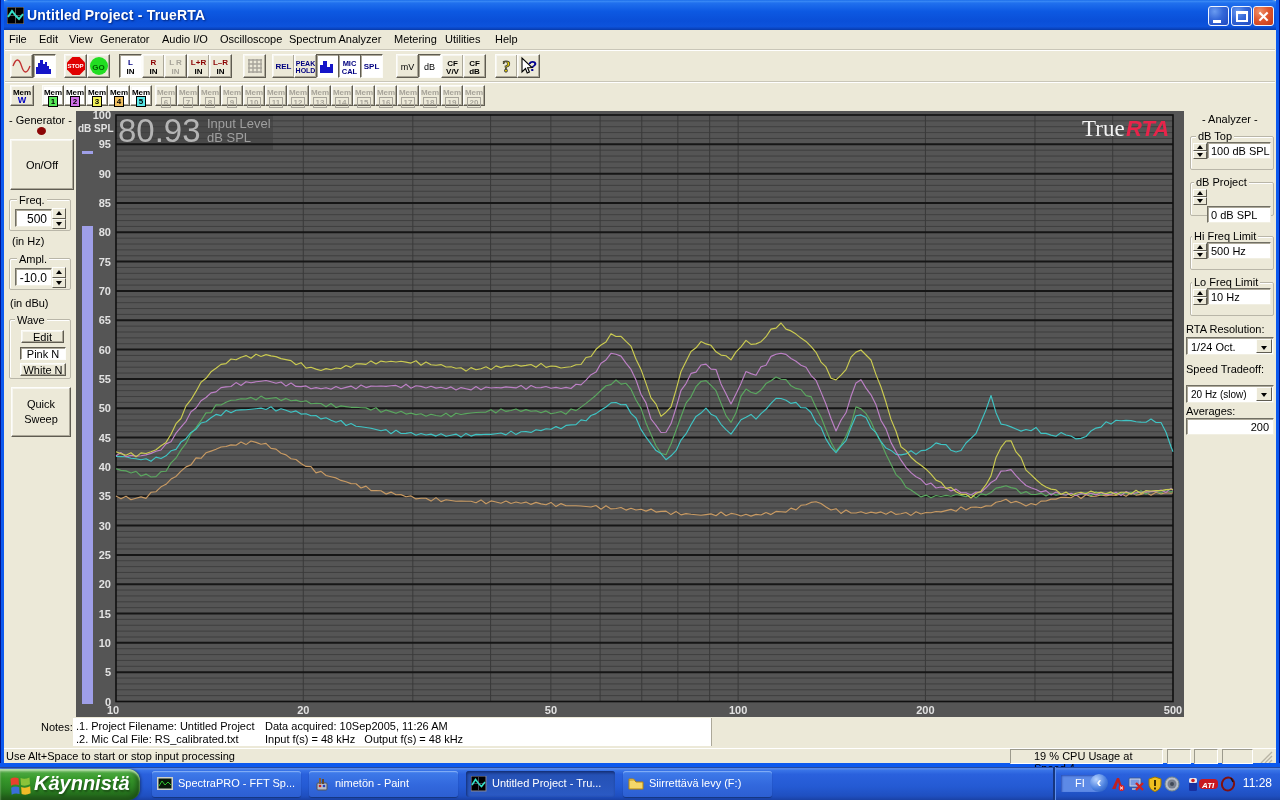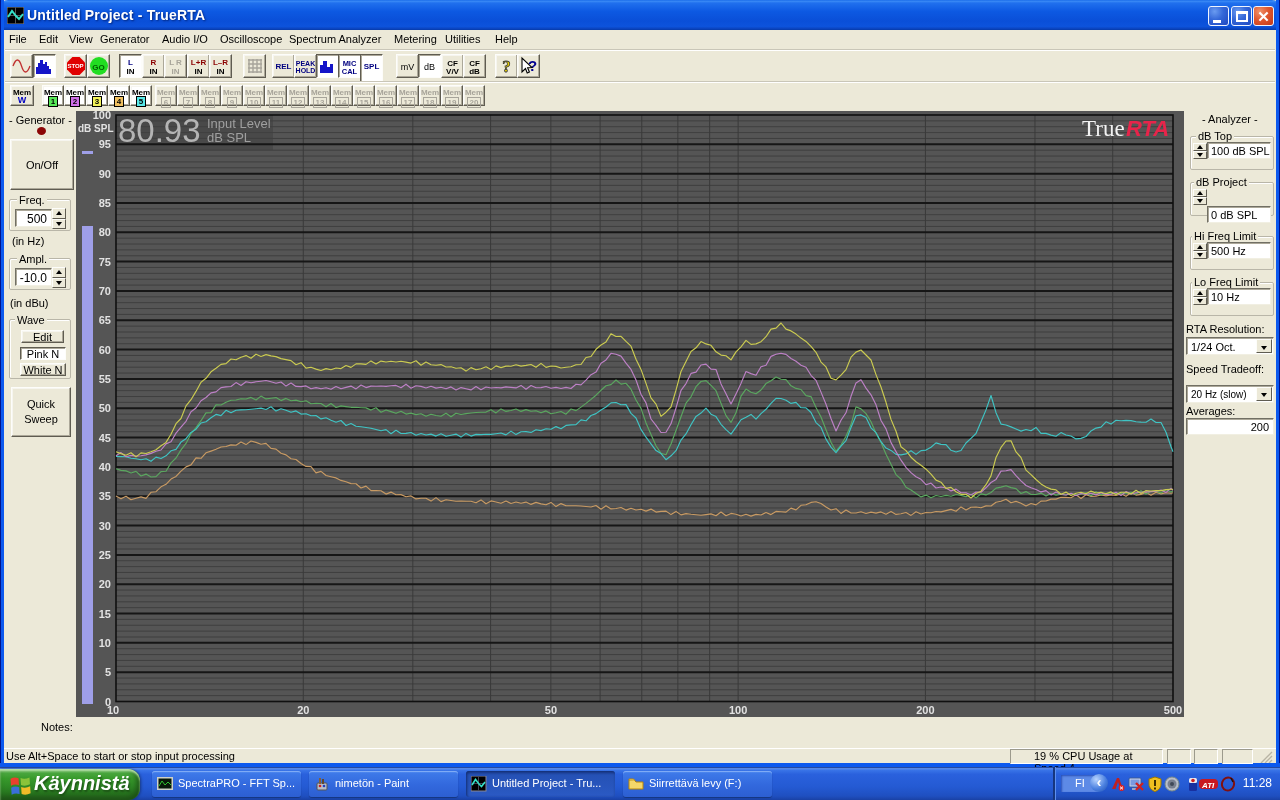--- a/index.html
+++ b/index.html
@@ -152,21 +152,21 @@
     <div class="tbt" style="top:5px;color:#000080;font-size:7px;line-height:7px">PEAK<br>HOLD</div>
   </div>
 <div class="btn3 pressed abs" style="left:316px;top:54px;width:23px;height:24px">
     <svg width="21" height="22" style="position:absolute;left:0;top:0">
       <path d="M3 18 L3 10 L6 10 L6 6 L10 6 L10 12 L13 12 L13 9 L16 9 L16 18 Z" fill="#1515c8"></path>
     </svg>
   </div>
 <div class="btn3 pressed abs" style="left:338px;top:54px;width:23px;height:24px">
     <div class="tbt" style="top:5px;color:#000080;font-size:7.5px;line-height:7.5px">MIC<br>CAL</div>
   </div>
-<div class="btn3 pressed abs" style="left:360px;top:54px;width:23px;height:32px">
+<div class="btn3 pressed abs" style="left:360px;top:54px;width:23px;height:24px">
     <div class="tbt" style="top:8px;color:#000080;font-size:8px">SPL</div>
   </div>
 <div class="btn3  abs" style="left:396px;top:54px;width:23px;height:24px">
     <div class="tbt" style="top:8px;font-size:9px;font-weight:normal">mV</div>
   </div>
 <div class="btn3 pressed abs" style="left:418px;top:54px;width:23px;height:24px">
     <div class="tbt" style="top:8px;font-size:9px;font-weight:normal">dB</div>
   </div>
 <div class="btn3  abs" style="left:441px;top:54px;width:23px;height:24px">
     <div class="tbt" style="top:5px;font-size:8px;line-height:8px">CF<br>V/V</div>
@@ -395,20 +395,26 @@
       <text x="2" y="21" class="axl" style="font-size:10px">dB SPL</text>
       <text x="42" y="31" style="font-size:33px;fill:#b4b4b4;font-family:'Liberation Sans'">80.93</text>
       <text x="131" y="17" style="font-size:13px;fill:#9f9f9f">Input Level</text>
       <text x="131" y="31" style="font-size:13px;fill:#9f9f9f">dB SPL</text>
       <text x="1006" y="25" style="font-family:'Liberation Serif',serif;font-size:23px;fill:#f2f2f2">True</text>
       <text x="1050" y="25" style="font-family:'Liberation Sans';font-size:22px;font-weight:bold;font-style:italic;fill:#e8244a">RTA</text>
     </svg>
   </div>
 <div id="notes" class="abs">
     <div class="abs" style="left:37px;top:4px">Notes:</div>
+    <div id="noteswhite" class="abs">
+      <div class="abs" style="left:3px;top:2px">.1. Project Filename: Untitled Project</div>
+      <div class="abs" style="left:192px;top:2px">Data acquired: 10Sep2005, 11:26 AM</div>
+      <div class="abs" style="left:3px;top:15px">.2. Mic Cal File: RS_calibrated.txt</div>
+      <div class="abs" style="left:192px;top:15px">Input f(s) = 48 kHz&nbsp;&nbsp;&nbsp;Output f(s) = 48 kHz</div>
+    </div>
   </div>
 <div id="statusbar" class="abs">
     <div class="abs" style="left:2px;top:1px">Use Alt+Space to start or stop input processing</div>
     <div id="cpubox" class="abs">19 % CPU Usage at Speed 4</div>
     <div class="sbox abs" style="left:1163px;width:24px"></div>
     <div class="sbox abs" style="left:1190px;width:24px"></div>
     <div class="sbox abs" style="left:1218px;width:31px"></div>
     <svg class="abs" style="left:1256px;top:2px" width="13" height="12">
       <path d="M12 1 L1 12 M12 5 L5 12 M12 9 L9 12" stroke="#b8b4a4" stroke-width="1.4"></path>
     </svg>

